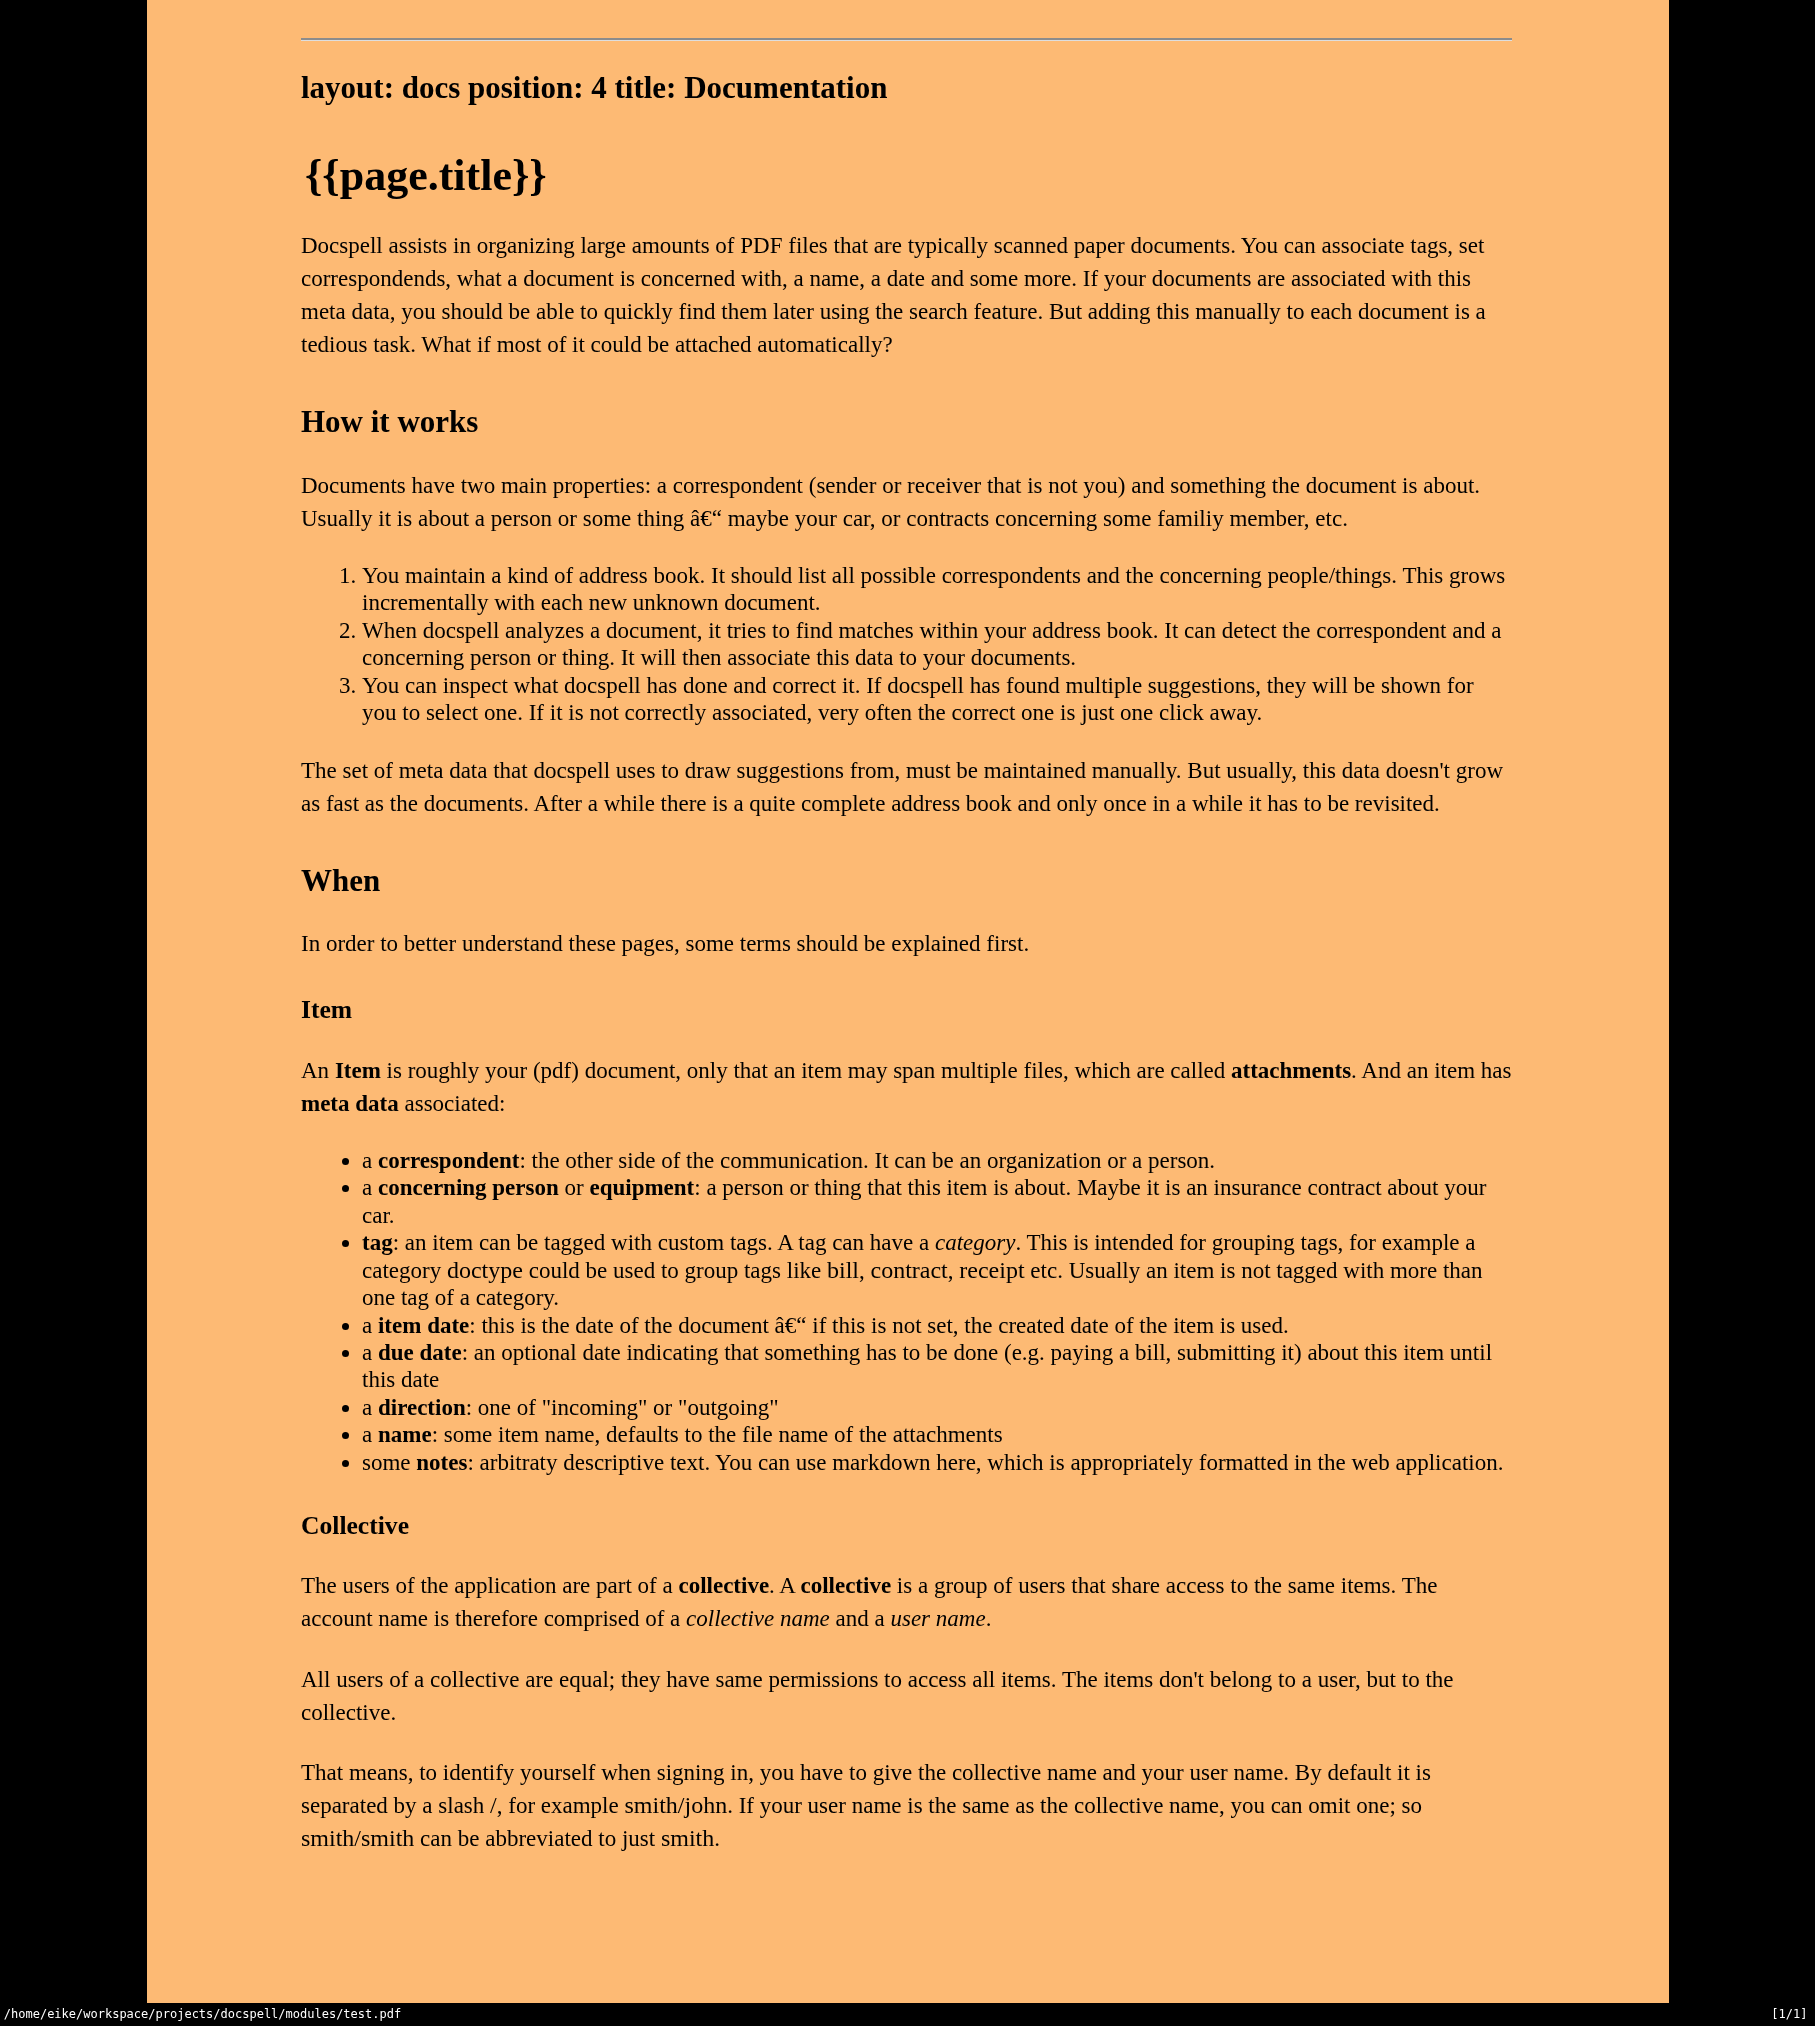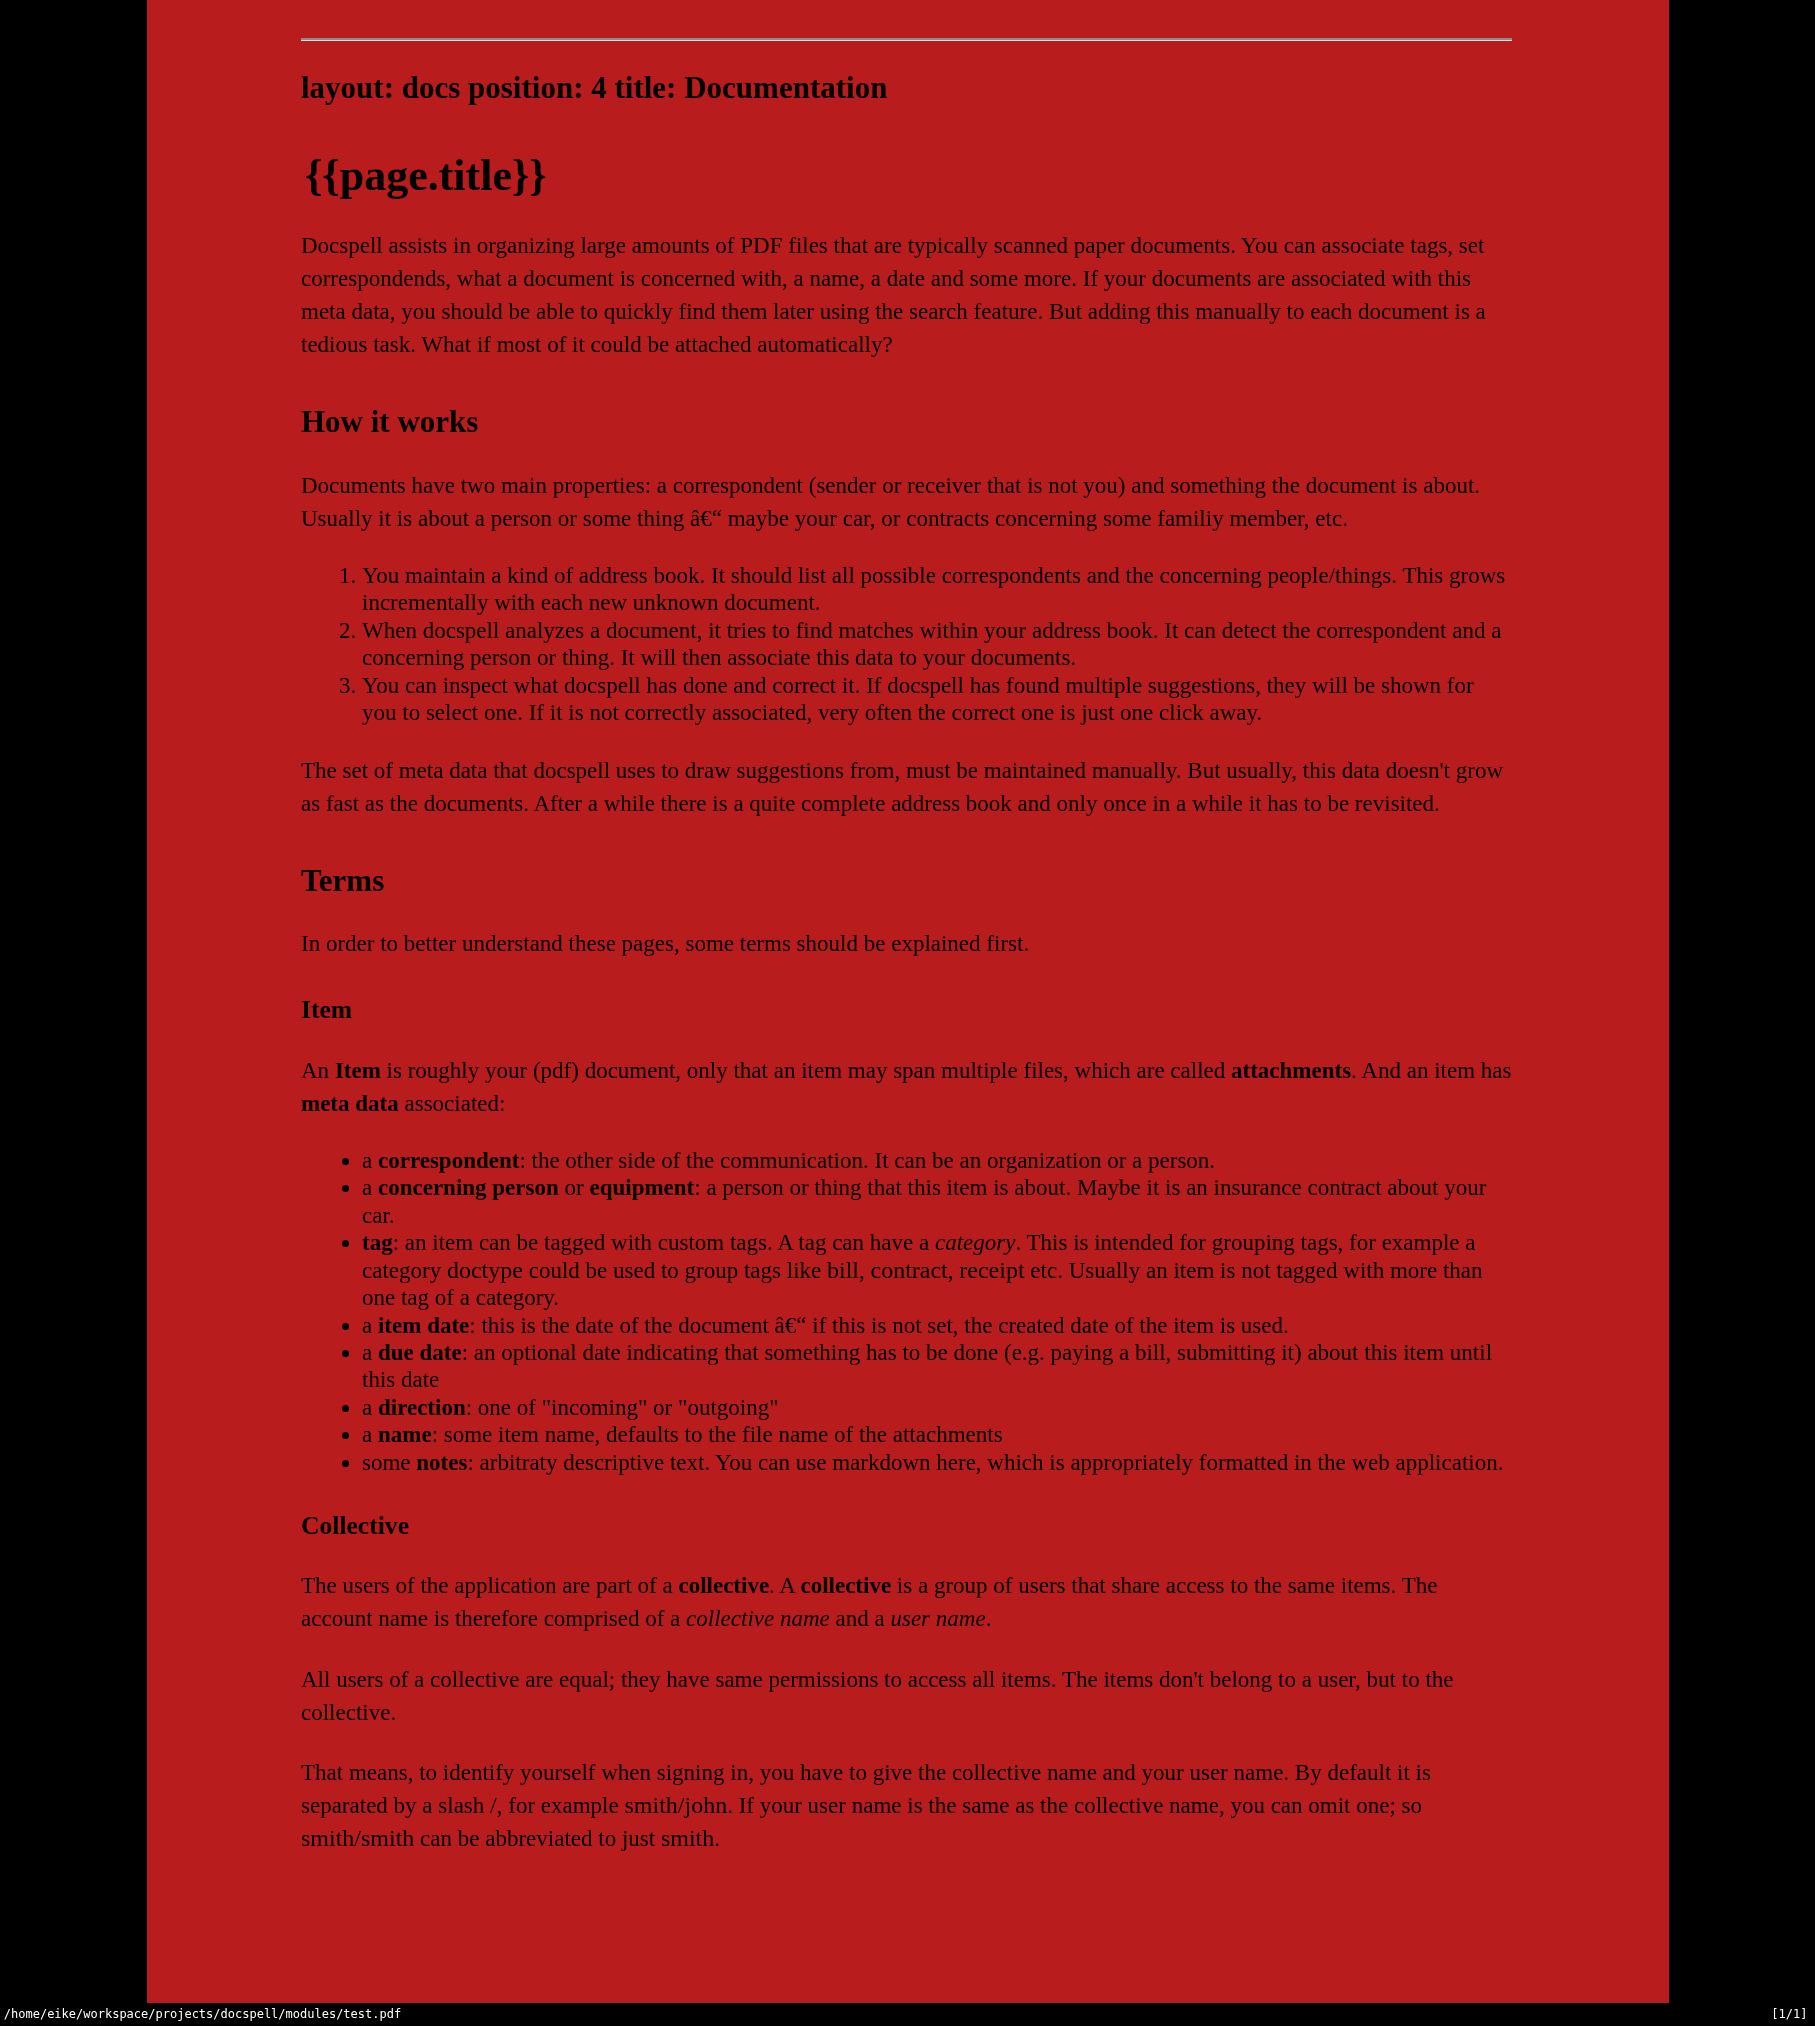--- a/index.html
+++ b/index.html
@@ -7,21 +7,21 @@
     width:1815px;height:2026px;
     background:#000;
     position:relative;
     overflow:hidden;
     font-family:"Liberation Serif","DejaVu Serif",serif;
   }
   .paper{
     position:absolute;
     left:147px;top:0;
     width:1522px;height:2003px;
-    background:#b91c1c;
+    background:#fdba74;
     box-sizing:border-box;
     padding:0 157px 8px 154px;
     overflow:hidden;
     color:#000;
   }
   .content{width:100%;}
   hr.rule{
     border:none;
     height:1.9px;
     background:#8c8c8c;
@@ -69,21 +69,21 @@
         <h1>{{page.title}}</h1>
         <p><span>Docspell assists in organizing large amounts of PDF files that are typically scanned paper documents. You can associate tags, set correspondends, what a document is concerned with, a name, a date and some more. If your documents are associated with this meta data, you should be able to quickly find them later using the search feature. But adding this manually to each document is a tedious task. What if most of it could be attached automatically?</span></p>
         <h2>How it works</h2>
         <p><span>Documents have two main properties: a correspondent (sender or receiver that is not you) and something the document is about. Usually it is about a person or some thing â€“ maybe your car, or contracts concerning some familiy member, etc.</span></p>
         <ol>
           <li><span>You maintain a kind of address book. It should list all possible correspondents and the concerning people/things. This grows incrementally with each new unknown document.</span></li>
           <li><span>When docspell analyzes a document, it tries to find matches within your address book. It can detect the correspondent and a concerning person or thing. It will then associate this data to your documents.</span></li>
           <li><span>You can inspect what docspell has done and correct it. If docspell has found multiple suggestions, they will be shown for you to select one. If it is not correctly associated, very often the correct one is just one click away.</span></li>
         </ol>
         <p><span>The set of meta data that docspell uses to draw suggestions from, must be maintained manually. But usually, this data doesn't grow as fast as the documents. After a while there is a quite complete address book and only once in a while it has to be revisited.</span></p>
-        <h2>Terms</h2>
+        <h2>When</h2>
         <p><span>In order to better understand these pages, some terms should be explained first.</span></p>
         <h3>Item</h3>
         <p><span>An </span><span class="b">Item</span><span> is roughly your (pdf) document, only that an item may span multiple files, which are called </span><span class="b">attachments</span><span>. And an item has </span><span class="b">meta data</span><span> associated:</span></p>
         <ul>
           <li><span>a </span><span class="b">correspondent</span><span>: the other side of the communication. It can be an organization or a person.</span></li>
           <li><span>a </span><span class="b">concerning person</span><span> or </span><span class="b">equipment</span><span>: a person or thing that this item is about. Maybe it is an insurance contract about your car.</span></li>
           <li><span class="b">tag</span><span>: an item can be tagged with custom tags. A tag can have a </span><span class="i">category</span><span>. This is intended for grouping tags, for example a category </span><code>doctype</code><span> could be used to group tags like </span><code>bill</code><span>, </span><code>contract</code><span>, </span><code>receipt</code><span> etc. Usually an item is not tagged with more than one tag of a category.</span></li>
           <li><span>a </span><span class="b">item date</span><span>: this is the date of the document â€“ if this is not set, the created date of the item is used.</span></li>
           <li><span>a </span><span class="b">due date</span><span>: an optional date indicating that something has to be done (e.g. paying a bill, submitting it) about this item until this date</span></li>
           <li><span>a </span><span class="b">direction</span><span>: one of "incoming" or "outgoing"</span></li>

